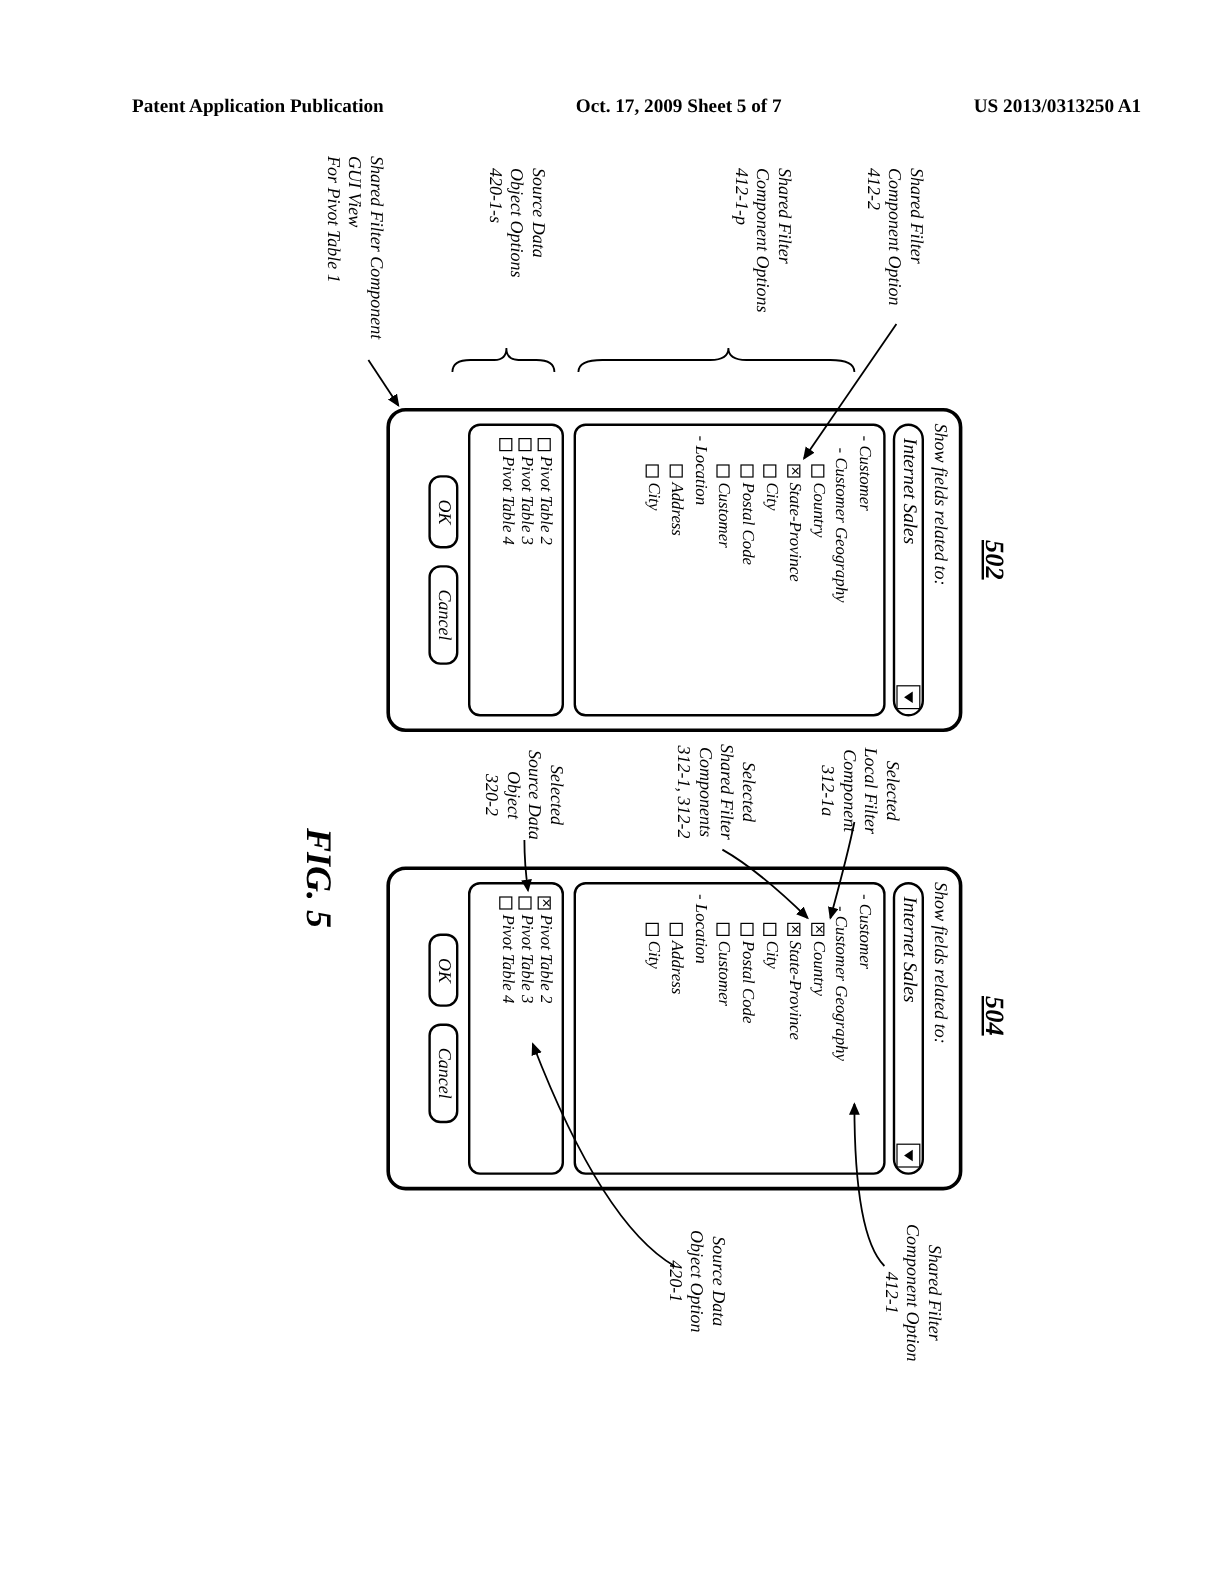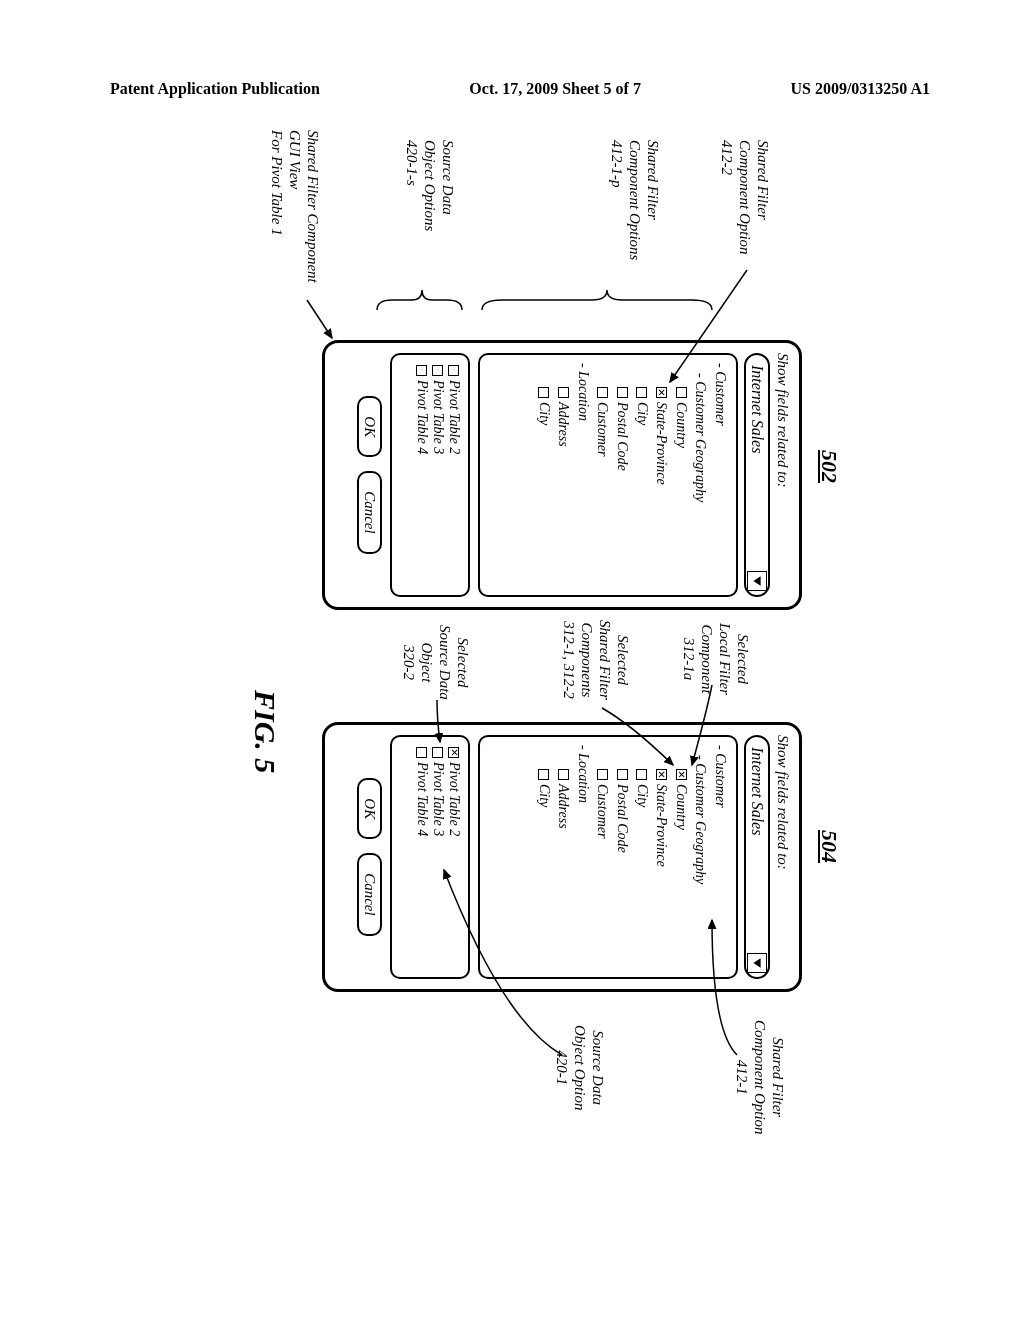--- a/index.html
+++ b/index.html
@@ -8,21 +8,21 @@
     padding: 0;
     font-family: "Times New Roman", serif;
     background: #fff;
     width: 1024px;
     height: 1320px;
     position: relative;
   }
   .page-header {
     display: flex;
     justify-content: space-between;
-    padding: 80px 94px 0 110px;
+    padding: 80px 73px 0 110px;
     font-size: 16px;
     font-weight: bold;
     gap: 32px;
   }
   .diagram-area {
     position: absolute;
     left: 50%;
     top: 50%;
     transform: translate(-50%, -50%) rotate(90deg);
     transform-origin: center center;
@@ -128,21 +128,21 @@
     width: 1100px; height: 700px;
     pointer-events: none;
   }
 </style>
 </head>
 <body>
 
 <div class="page-header">
   <span>Patent Application Publication</span>
   <span>Oct. 17, 2009  Sheet 5 of 7</span>
-  <span>US 2009/0313250 A1</span>
+  <span>US 2013/0313250 A1</span>
 </div>
 
 <div class="diagram-area">
 
   <div class="section-ref" style="left:340px; top:20px;">502</div>
   <div class="section-ref" style="left:720px; top:20px;">504</div>
 
   <div class="panel" style="left:230px; top:60px;">
     <div class="panel-inner">
       <div class="panel-title">Show fields related to:</div>

